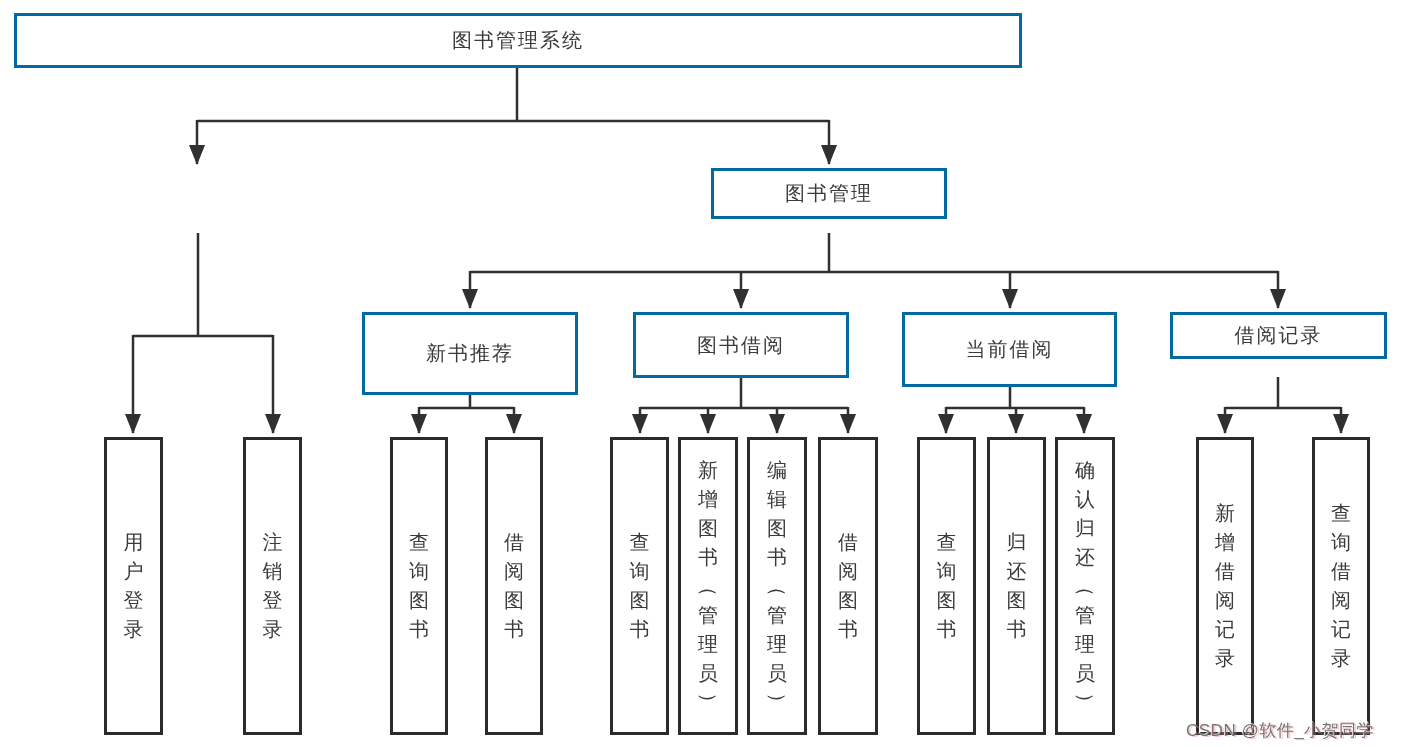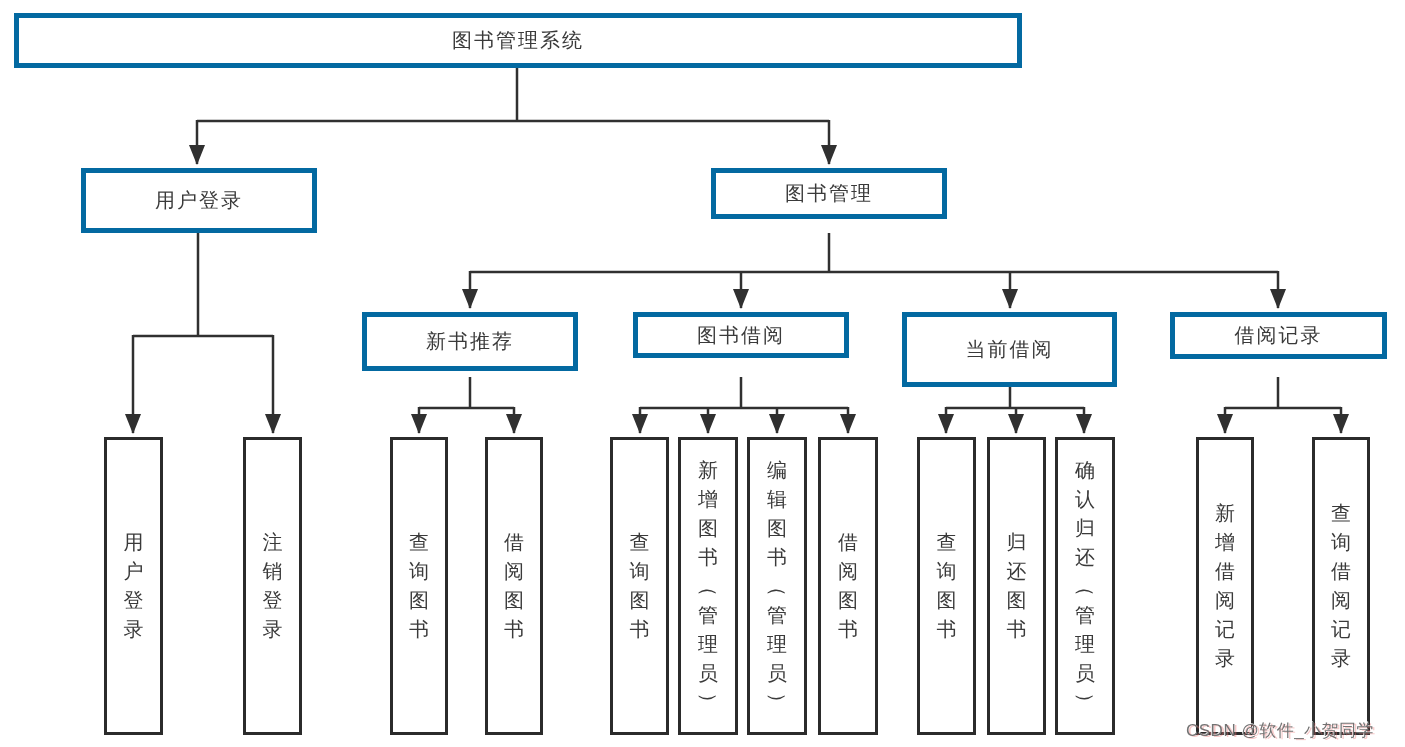--- a/index.html
+++ b/index.html
@@ -3,21 +3,21 @@
 <meta charset="utf-8">
 <style>
   html,body{margin:0;padding:0;}
   body{
     width:1405px;height:747px;position:relative;background:#ffffff;
     font-family:"Liberation Sans","DejaVu Sans",sans-serif;overflow:hidden;
   }
   .stage{position:absolute;inset:0;}
   .wires{position:absolute;left:0;top:0;z-index:1;}
   .node{
-    position:absolute;background:#ffffff;border:5px solid #0369a1;
+    position:absolute;background:#ffffff;border:3px solid #0369a1;
     display:flex;align-items:center;justify-content:center;
     box-sizing:border-box;z-index:2;
   }
   .hlabel{
     font-size:20px;color:#3a3a3a;letter-spacing:2px;white-space:nowrap;
   }
   .leaf{
     position:absolute;background:#ffffff;border:3px solid #2b2b2b;
     display:flex;flex-direction:column;align-items:center;justify-content:center;
     box-sizing:border-box;z-index:2;top:437px;height:298px;
@@ -73,31 +73,28 @@
       <line x1="1084" y1="407" x2="1084" y2="433" marker-end="url(#arrow)"></line>
       <line x1="1225" y1="407" x2="1225" y2="433" marker-end="url(#arrow)"></line>
       <line x1="1341" y1="407" x2="1341" y2="433" marker-end="url(#arrow)"></line>
     </g>
   </svg>
 
   <div class="node" style="left:14px;top:13px;width:1008px;height:55px">
     <span class="hlabel">图书管理系统</span>
   </div>
 
-  <div class="node" style="left:81px;top:168px;width:236px;height:65px">
-    <span class="hlabel">用户登录</span>
-  </div>
   <div class="node" style="left:711px;top:168px;width:236px;height:51px">
     <span class="hlabel">图书管理</span>
   </div>
 
-  <div class="node" style="left:362px;top:312px;width:216px;height:59px">
+  <div class="node" style="left:362px;top:312px;width:216px;height:83px">
     <span class="hlabel">新书推荐</span>
   </div>
-  <div class="node" style="left:633px;top:312px;width:216px;height:46px">
+  <div class="node" style="left:633px;top:312px;width:216px;height:66px">
     <span class="hlabel">图书借阅</span>
   </div>
   <div class="node" style="left:902px;top:312px;width:215px;height:75px">
     <span class="hlabel">当前借阅</span>
   </div>
   <div class="node" style="left:1170px;top:312px;width:217px;height:47px">
     <span class="hlabel">借阅记录</span>
   </div>
 
   <div class="leaf" style="left:104px;width:59px">

